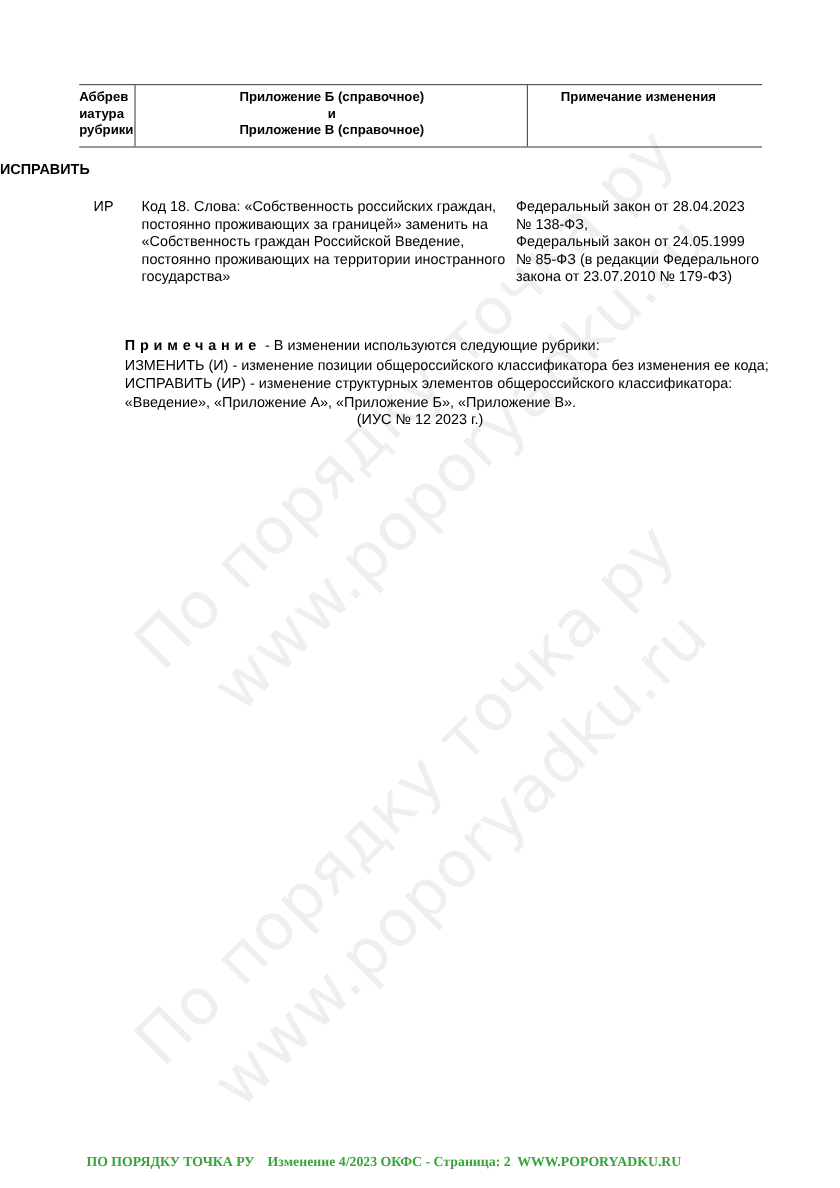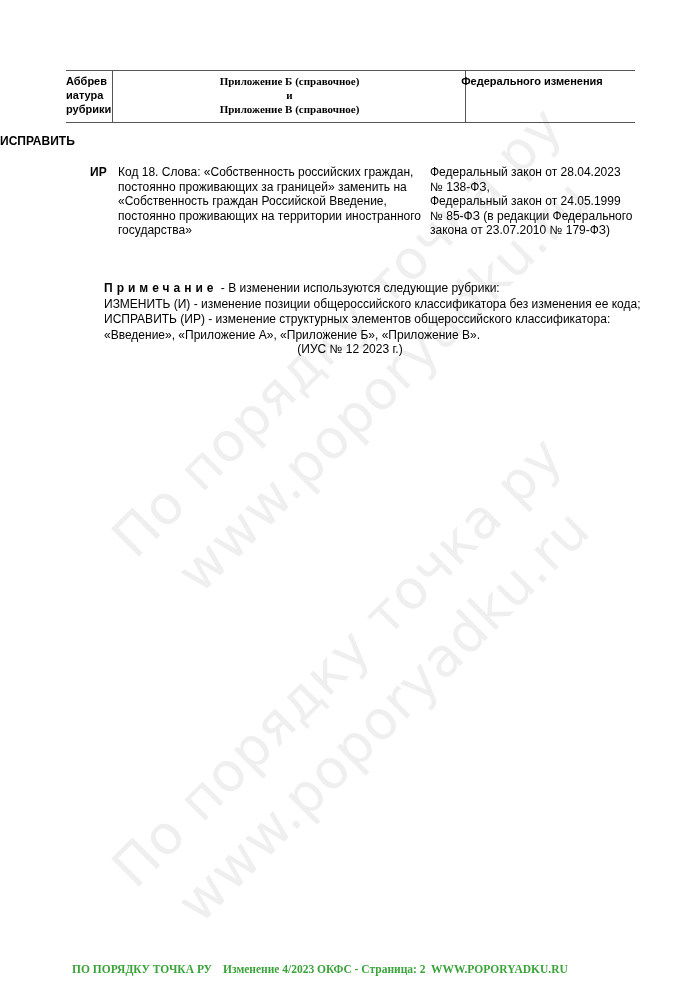--- a/index.html
+++ b/index.html
@@ -13,28 +13,28 @@
       font-size: 54px; white-space: nowrap; transform-origin: 0 0; transform: rotate(-45deg);
       letter-spacing: 1px;
     }
     .content { position: absolute; left: 0; top: 0; width: 700px; height: 990px; z-index: 1; }
 
     
     .hdr-table { position: absolute; left: 66px; top: 70px; width: 569px; height: 51px;
       border-top: 1px solid #555; border-bottom: 1px solid #555; }
     .hdr-col { position: absolute; top: 0; height: 51px; font-size: 11px; font-weight: bold; line-height: 14px; text-align: center; }
     .col-abbr { left: 0; width: 47px; border-right: 1px solid #555; text-align: right; padding-top: 3px; box-sizing: border-box; padding-right: 16px; }
-    .col-app { left: 48px; width: 352px; border-right: 1px solid #555; padding-top: 3px; box-sizing: border-box; font-family: Liberation Serif, serif; }
+    .col-app { left: 48px; width: 326px; border-right: 1px solid #555; padding-top: 3px; box-sizing: border-box; }
     .col-reason { left: 363px; width: 206px; padding-top: 3px; box-sizing: border-box; }
     .line { display: block; }
 
     .section-title { position: absolute; left: 0; width: 700px; top: 134px; font-size: 12px; font-weight: bold; }
 
     .entry { position: absolute; top: 165px; font-size: 12px; line-height: 14.5px; }
-    .entry-code { left: 90px; font-weight: bold; }
+    .entry-code { left: 78px; }
     .entry-text { left: 118px; width: 310px; }
     .entry-reason { left: 430px; width: 210px; }
 
     .note { position: absolute; left: 82px; top: 281px; width: 560px; font-size: 12px; line-height: 15.5px; margin-left: 22px; }
     .note-label { font-weight: bold; letter-spacing: 4px; }
 
     .ius { position: absolute; left: 0; width: 700px; top: 342px; text-align: center; font-size: 12px; }
 
     .footer { position: absolute; top: 963px; font-family: "Liberation Serif", serif; font-weight: bold; font-size: 11.5px; color: #3aa33a; white-space: nowrap; }
     .footer-left { left: 72px; }
@@ -57,21 +57,21 @@
     <div class="hdr-col col-abbr">
       <span class="line">Аббрев</span>
       <span class="line">иатура</span>
       <span class="line">рубрики</span>
     </div>
     <div class="hdr-col col-app">
       <span class="line">Приложение Б (справочное)</span>
       <span class="line">и</span>
       <span class="line">Приложение В (справочное)</span>
     </div>
-    <div class="hdr-col col-reason">Федерального изменения</div>
+    <div class="hdr-col col-reason">Примечание изменения</div>
   </div>
 
   <div class="section-title">ИСПРАВИТЬ</div>
 
   <div class="entry entry-code">ИР</div>
   <div class="entry entry-text">
     <span class="line">Код 18. Слова: «Собственность российских граждан,</span>
     <span class="line">постоянно проживающих за границей» заменить на</span>
     <span class="line">«Собственность граждан Российской Введение,</span>
     <span class="line">постоянно проживающих на территории иностранного</span>

